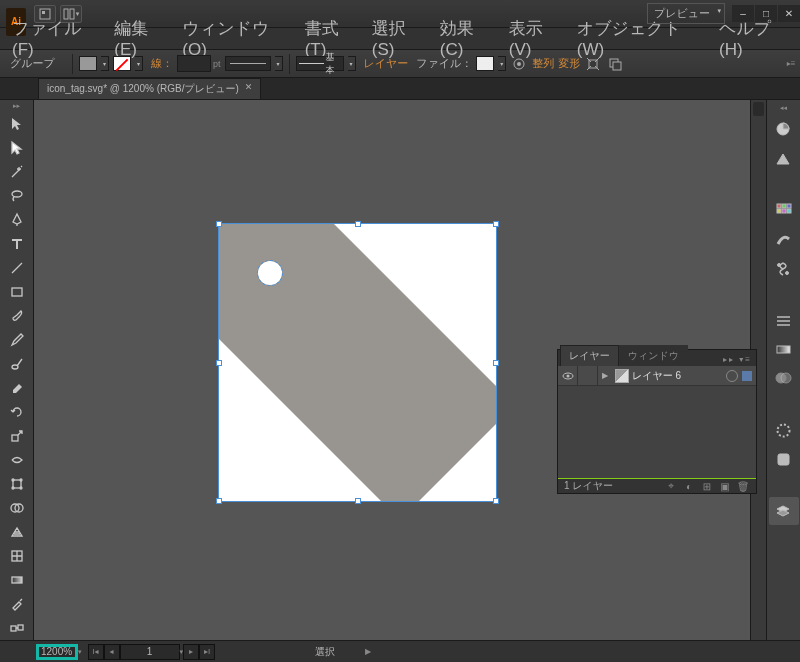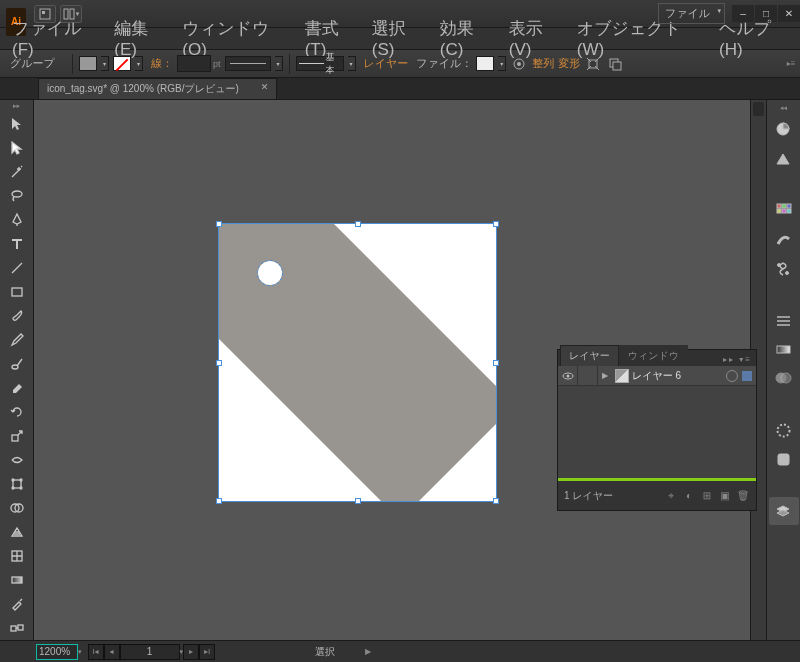--- a/index.html
+++ b/index.html
@@ -110,21 +110,21 @@
     background:var(--bg-darker);
     display:flex;align-items:flex-end;
     padding-left:38px;
     border-bottom:1px solid var(--border-dark);
   }
   .doc-tab{
     background:var(--bg-mid);
     padding:3px 8px;
     font-size:10px;
     color:var(--text-light);
-    display:flex;align-items:flex-start;gap:22px;
+    display:flex;align-items:flex-start;gap:6px;
     border:1px solid var(--border-dark);
     border-bottom:none;
   }
   .tab-close{font-size:9px;color:#aaa}
   
   .main{
     position:relative;
     height:calc(662px - 28px - 22px - 28px - 22px - 22px);
     display:flex;
   }
@@ -214,35 +214,35 @@
   .panel-menu{margin-left:auto;padding:2px 4px;font-size:8px;color:#888;letter-spacing:2px}
   .panel-body{height:112px;background:#424242}
   .layer-row{height:20px;display:flex;align-items:center;background:#4a4a4a;border-bottom:1px solid #333}
   .vis-col{width:20px;display:flex;align-items:center;justify-content:center;border-right:1px solid #333;height:100%}
   .lock-col{width:20px;border-right:1px solid #333;height:100%}
   .expand-col{width:14px;text-align:center;font-size:8px;color:#aaa}
   .layer-thumb{width:14px;height:14px;border:1px solid #aaa;margin:0 3px;background:linear-gradient(135deg,#999 50%,#ddd 50%)}
   .layer-name{flex:1;color:#ddd}
   .layer-target{width:12px;height:12px;border-radius:50%;border:1px solid #888;margin-right:4px}
   .layer-sel{width:10px;height:10px;background:#5a7aa8;margin-right:4px}
-  .panel-footer{height:32px;background:#333;display:flex;align-items:center;padding:0 4px;border-top:3px solid #84cc16}
+  .panel-footer{height:15px;background:#333;display:flex;align-items:center;padding:0 4px;border-top:1px solid #84cc16}
   .footer-text{flex:1;font-size:10px;color:#aaa;padding-left:2px}
   .footer-btn{width:18px;height:16px;display:flex;align-items:center;justify-content:center;color:#888;font-size:10px}
   
   .status-bar{
     height:22px;
     background:var(--bg-dark);
     display:flex;align-items:center;
     border-top:1px solid var(--border-dark);
     padding-left:36px;
     font-size:10px;
     color:var(--text-light);
     gap:0;
   }
-  .zoom-input{width:42px;height:16px;background:#2a2a2a;border:1px solid #14b8a6;color:var(--text-light);font-size:10px;text-align:left;padding-left:2px}
+  .zoom-input{width:42px;height:16px;background:#2a2a2a;border:3px solid #14b8a6;color:var(--text-light);font-size:10px;text-align:left;padding-left:2px}
   .artboard-nav{display:flex;align-items:center;margin-left:6px}
   .nav-btn{width:16px;height:16px;background:#2a2a2a;border:1px solid #111;display:flex;align-items:center;justify-content:center;font-size:8px;color:#888}
   .artboard-num{width:60px;height:16px;background:#2a2a2a;border:1px solid #111;color:var(--text-light);font-size:10px;text-align:center}
   .status-tool{margin-left:100px}
 </style>
 </head>
 <body>
 
 <div class="title-bar">
   <div class="ai-logo">Ai</div>
@@ -253,21 +253,21 @@
       </svg>
     </div>
   <div class="title-tool">
       <svg width="12" height="12" viewBox="0 0 12 12">
         <rect x="1" y="1" width="4" height="10" fill="none" stroke="#aaa"></rect>
         <rect x="7" y="1" width="4" height="10" fill="none" stroke="#aaa"></rect>
       </svg>
       <span style="font-size:7px;color:#aaa;margin-left:1px">▾</span>
     </div>
   <div class="title-spacer"></div>
-  <div class="workspace-sel">ファイル</div>
+  <div class="workspace-sel">プレビュー</div>
   <div class="win-btns">
     <div class="win-btn">–</div>
     <div class="win-btn">□</div>
     <div class="win-btn">✕</div>
   </div>
 </div>
 
 <div class="menu-bar">
   <div class="menu-item">ファイル(F)</div>
   <div class="menu-item">編集(E)</div>

